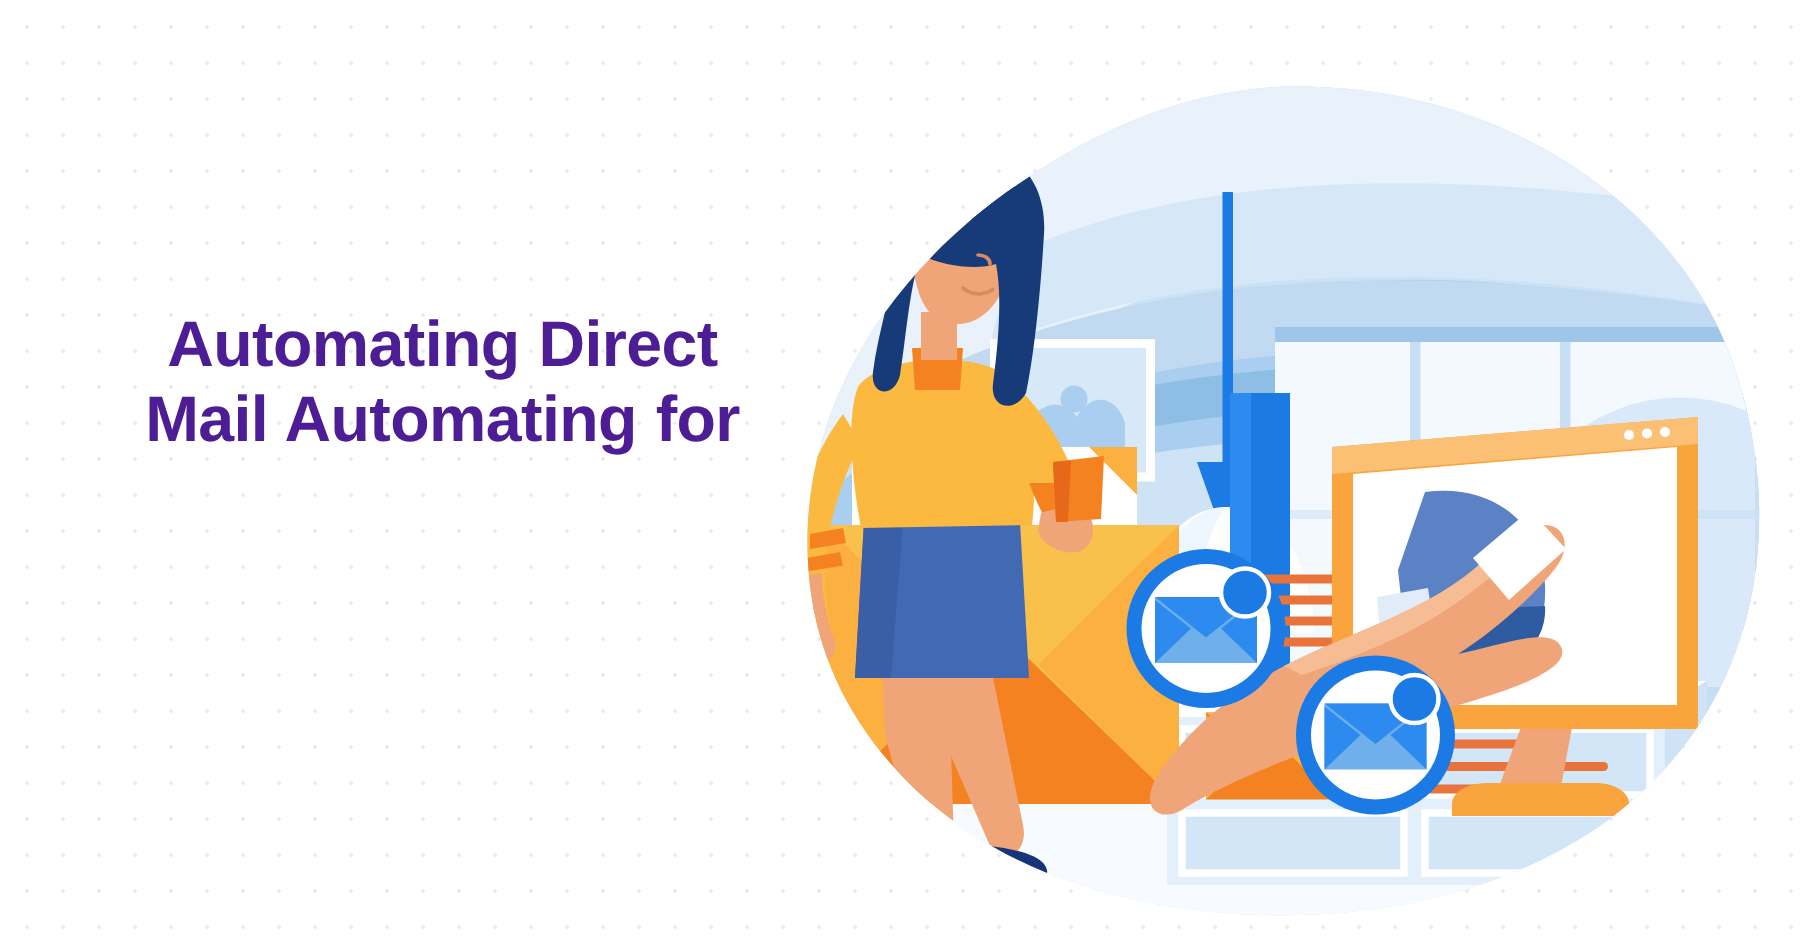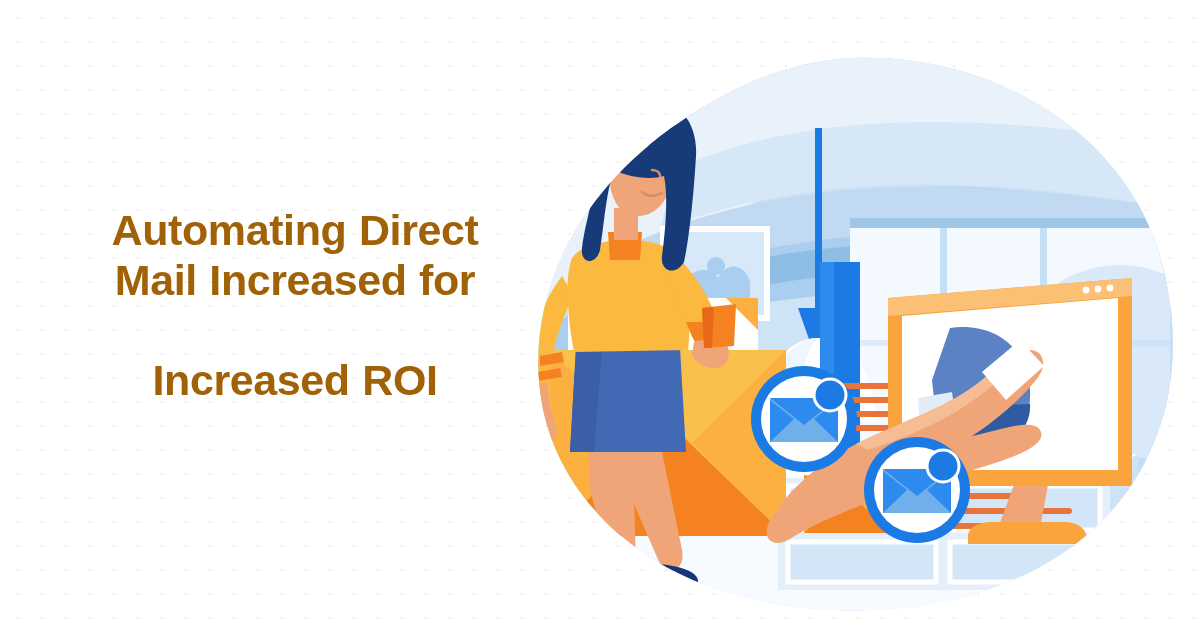--- a/index.html
+++ b/index.html
@@ -27,44 +27,43 @@
     position:absolute;
     left:60px; top:205px;
     width:470px;
     text-align:center;
   }
   #headline{
     font-size:43px;
     font-weight:700;
     line-height:50px;
     letter-spacing:-0.4px;
-    color:#a16207;
+    color:#4c1d95;
     word-spacing:1px;
   }
   
   #illustration{
     position:absolute;
     left:520px; top:50px;
     width:660px; height:570px;
   }
   #illustration svg{ width:100%; height:100%; display:block; }
 </style>
 </head>
 <body>
 
 <div id="dot-bg"></div>
 
 <div id="banner">
 
   <div id="headline-block">
     <h1 id="headline">
       <span>Automating Direct</span><br>
-      <span>Mail Increased for</span><br>
+      <span>Mail Automating for</span><br>
       <br>
-      <span>Increased ROI</span>
     </h1>
   </div>
 
   <div id="illustration">
   <svg viewBox="0 0 660 570" xmlns="http://www.w3.org/2000/svg">
 
     <defs>
       <clipPath id="blobClip">
         <path d="M330 8 C470 2 600 80 638 200 C676 322 640 440 540 505
                  C440 570 300 572 200 540 C100 508 30 430 20 340

